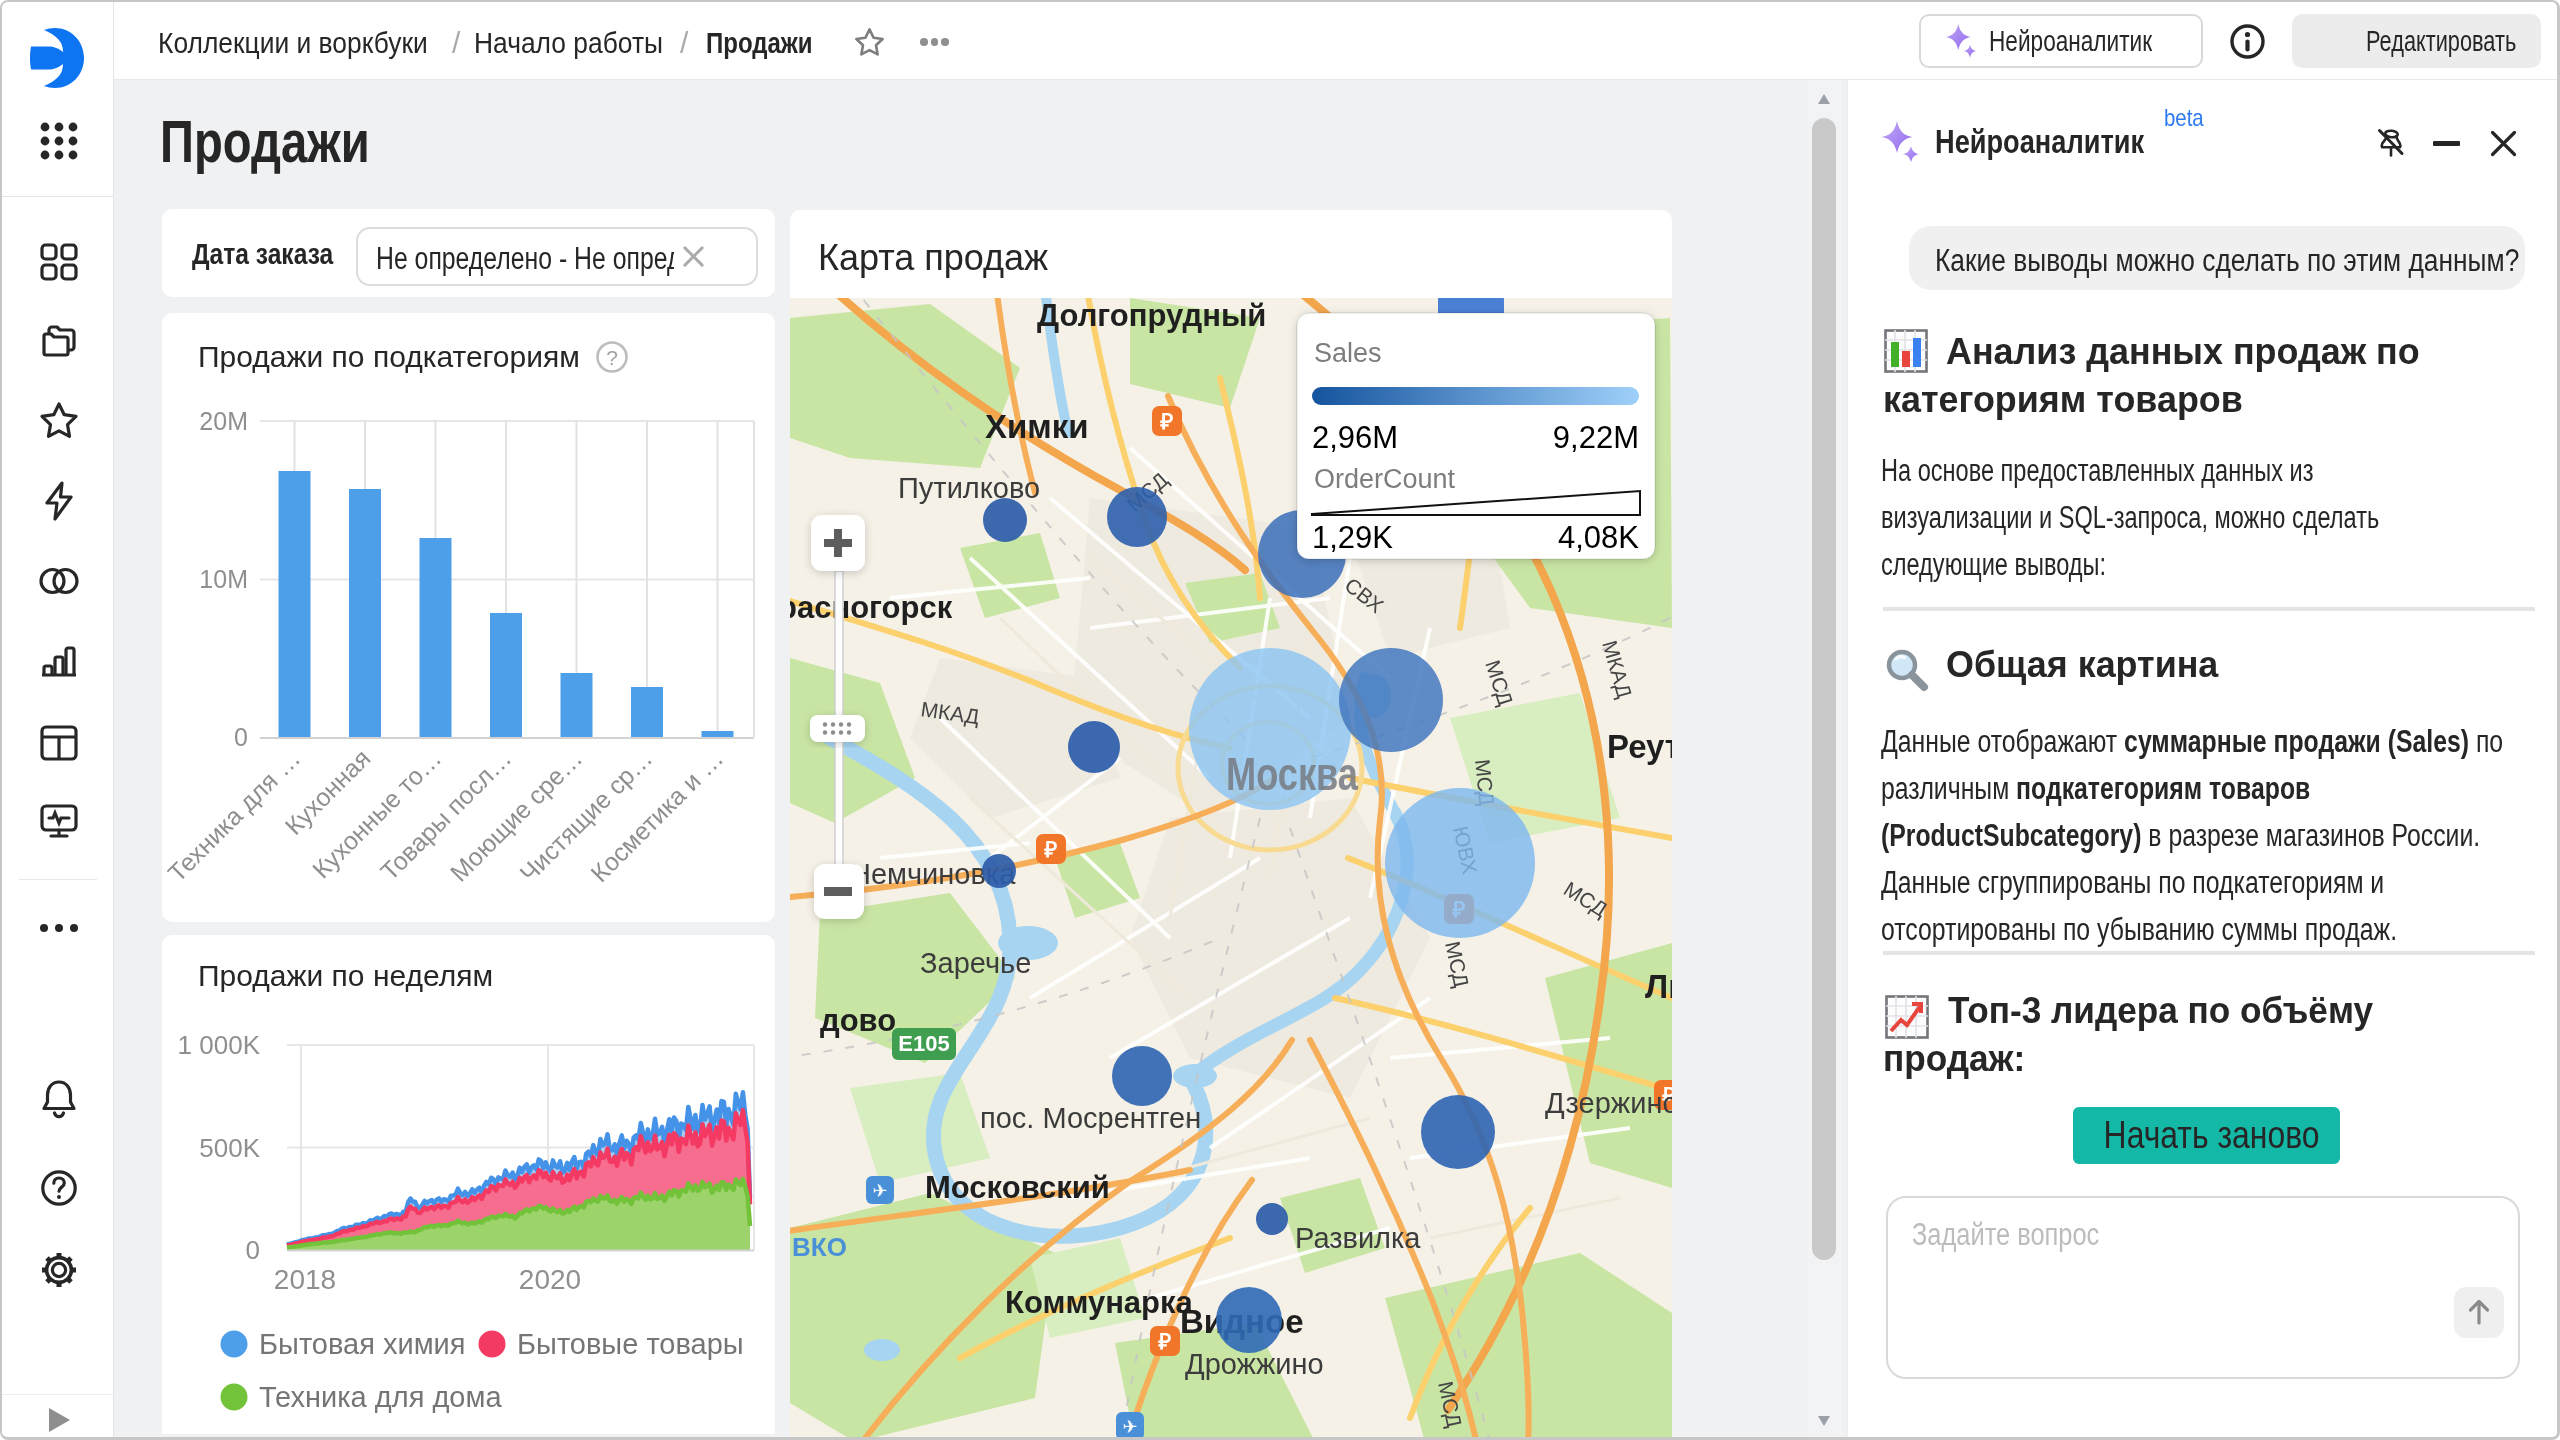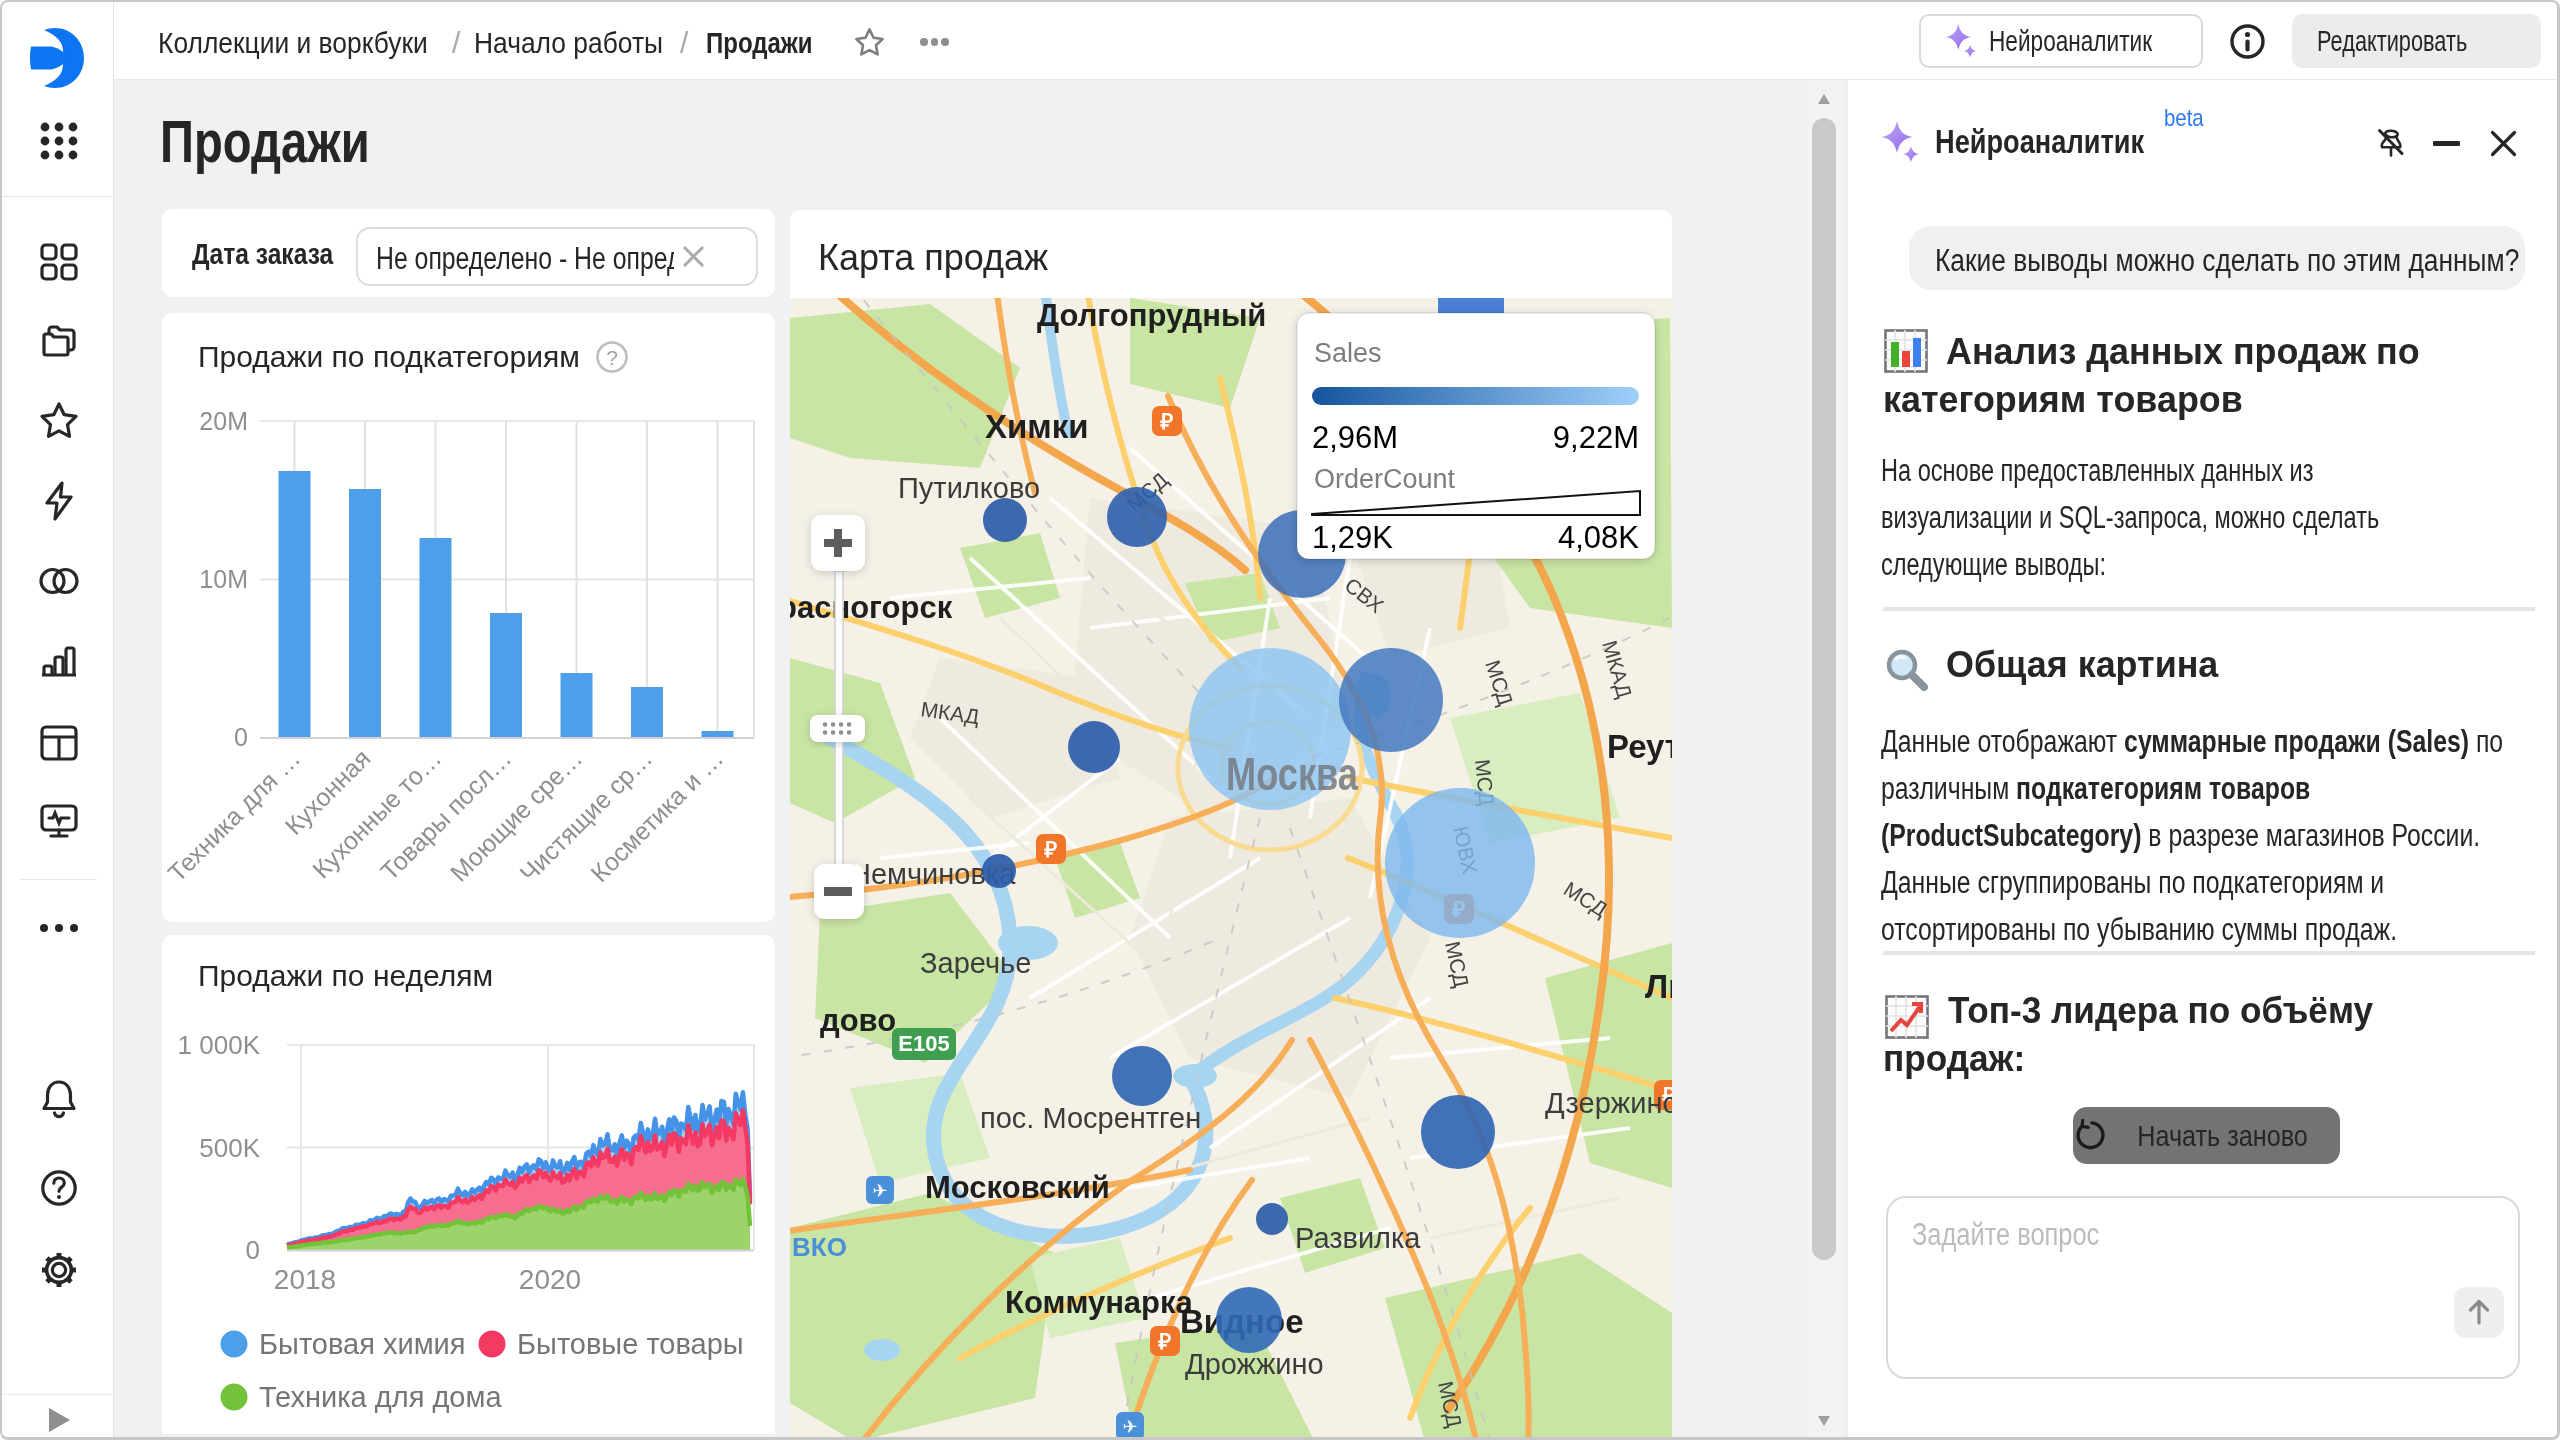--- a/index.html
+++ b/index.html
@@ -3,21 +3,21 @@
 *{margin:0;padding:0;box-sizing:border-box}
 html,body{width:2560px;height:1440px;overflow:hidden}
 body{font-family:"Liberation Sans",sans-serif;color:#262626;background:#fff}
 .page{position:absolute;left:0;top:0;width:2560px;height:1440px;background:#eff1f3;border:2px solid #c7c7c7;border-bottom-width:3px;border-right-width:3px;border-radius:8px;overflow:hidden}
 .a{position:absolute}
 .sx{display:inline-block;transform-origin:0 50%;white-space:nowrap}
 .sb{left:0;top:0;bottom:0;width:112px;background:#fff;border-right:1px solid #e5e5e5}
 .tb{left:112px;top:0;right:0;height:78px;background:#fff;border-bottom:1px solid #e9e9e9}
 .panel{left:1845px;top:78px;right:0;bottom:0;background:#fff;border-left:1px solid #ececec}
 .card{position:absolute;background:#fff;border-radius:10px}
-.btn{display:flex;align-items:center;justify-content:flex-start;border-radius:10px;font-size:29px}
+.btn{display:flex;align-items:center;justify-content:flex-end;border-radius:10px;font-size:29px}
 </style></head><body>
 <div class="page">
 
 <div class="a tb"></div>
 <div class="a" style="left:156px;top:24px;font-size:30px"><span class="sx" style="transform:scaleX(0.88)">Коллекции и воркбуки</span></div>
 <div class="a" style="left:450px;top:24px;font-size:30px;color:#a9a9a9">/</div>
 <div class="a" style="left:472px;top:24px;font-size:30px"><span class="sx" style="transform:scaleX(0.88)">Начало работы</span></div>
 <div class="a" style="left:678px;top:24px;font-size:30px;color:#a9a9a9">/</div>
 <div class="a" style="left:704px;top:24px;font-size:30px;font-weight:700"><span class="sx" style="transform:scaleX(0.80)">Продажи</span></div>
 <svg class="a" style="left:851px;top:24px" width="33" height="33" viewBox="0 0 34 34" fill="none" stroke="#7e7e7e" stroke-width="2.7" stroke-linejoin="round">
@@ -508,21 +508,21 @@
       <rect x="1.5" y="1.5" width="41" height="41" fill="#fdfdfd" stroke="#74757a" stroke-width="2.6"></rect>
       <g stroke="#e0e2e6" stroke-width="1.6">
         <path d="M1 11 H43 M1 21 H43 M1 31 H43 M11 1 V43 M21 1 V43 M31 1 V43"></path>
       </g>
       <path d="M6 36 L16 25 L22 30 L36 10" stroke="#e8453c" stroke-width="4" fill="none"></path>
       <path d="M36 18 L36 9 L27 9" stroke="#e8453c" stroke-width="4" fill="none"></path>
     </svg>
 <div class="a" style="left:1946px;top:988px;font-size:37px;font-weight:700"><span class="sx" style="transform:scaleX(0.95)">Топ-3 лидера по объёму</span></div>
 <div class="a" style="left:1881px;top:1036px;font-size:37px;font-weight:700"><span class="sx" style="transform:scaleX(0.95)">продаж:</span></div>
 
-<div class="a btn" style="left:2071px;top:1105px;width:267px;height:57px;background:#737373;border-radius:14px;font-size:30px">
+<div class="a btn" style="left:2071px;top:1105px;width:267px;height:57px;background:#14b8a6;border-radius:6px;font-size:38px">
 <svg width="34" height="34" viewBox="0 0 34 34" style="margin-right:14px" fill="none" stroke="#1b1b1b" stroke-width="3.4" stroke-linecap="round">
         <path d="M9 7.2 A 12.4 12.4 0 1 0 19 3.9"></path>
         <path d="M9.8 1.2 L9 7.4 L15.2 8.4" stroke-width="3.1" fill="none"></path>
       </svg>
 <span class="sx" style="transform:scaleX(0.84);transform-origin:center">Начать заново</span>
     </div>
 
 <div class="a" style="left:1884px;top:1194px;width:634px;height:183px;border:2px solid #d9d9d9;border-radius:20px;background:#fff"></div>
 <div class="a" style="left:1910px;top:1215px;font-size:31px;color:#bcbcbc"><span class="sx" style="transform:scaleX(0.82)">Задайте вопрос</span></div>
 <div class="a" style="left:2452px;top:1285px;width:50px;height:51px;background:#efefef;border-radius:12px"></div>

